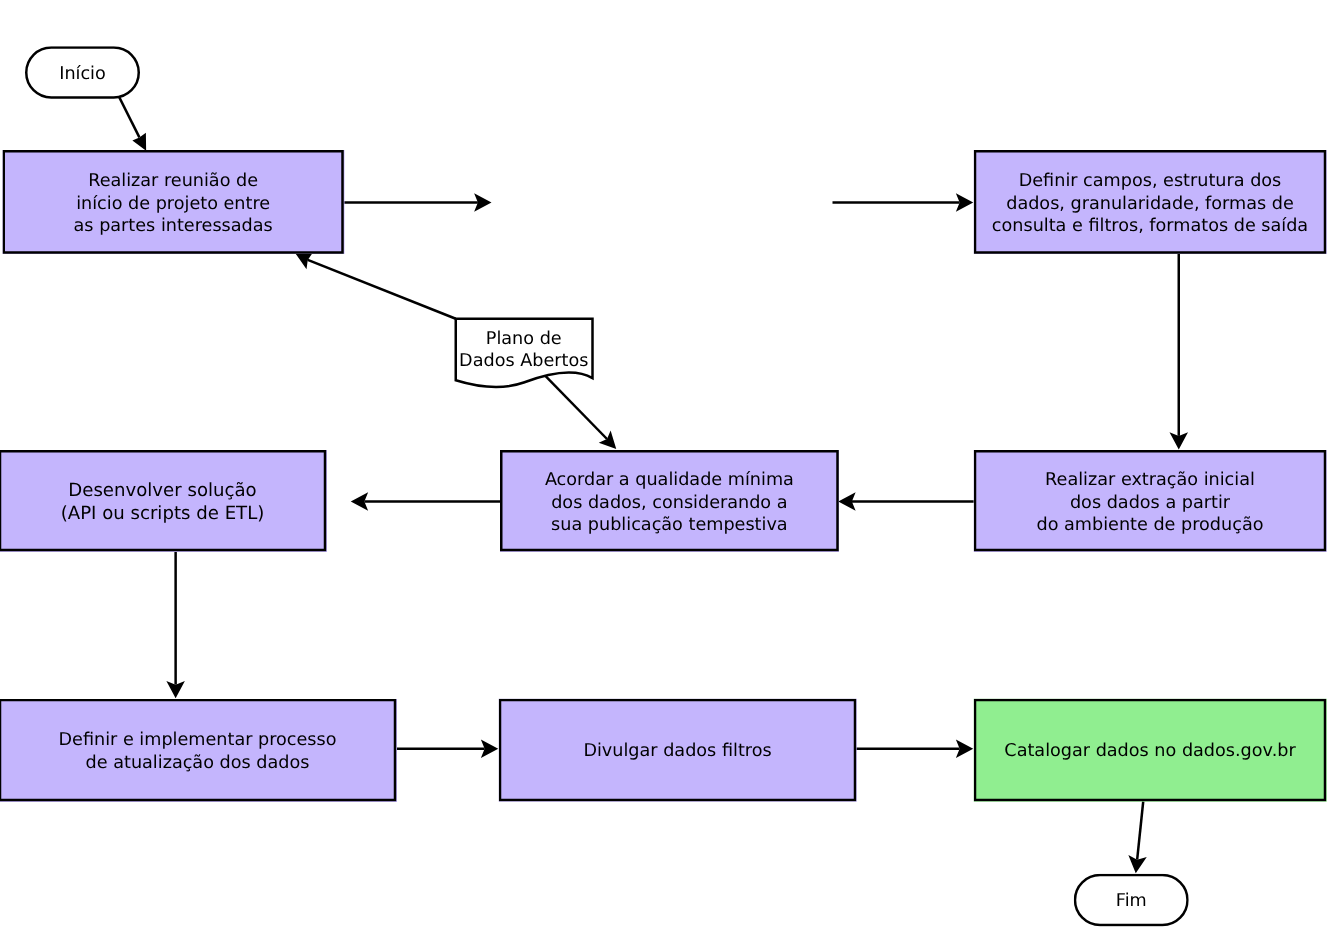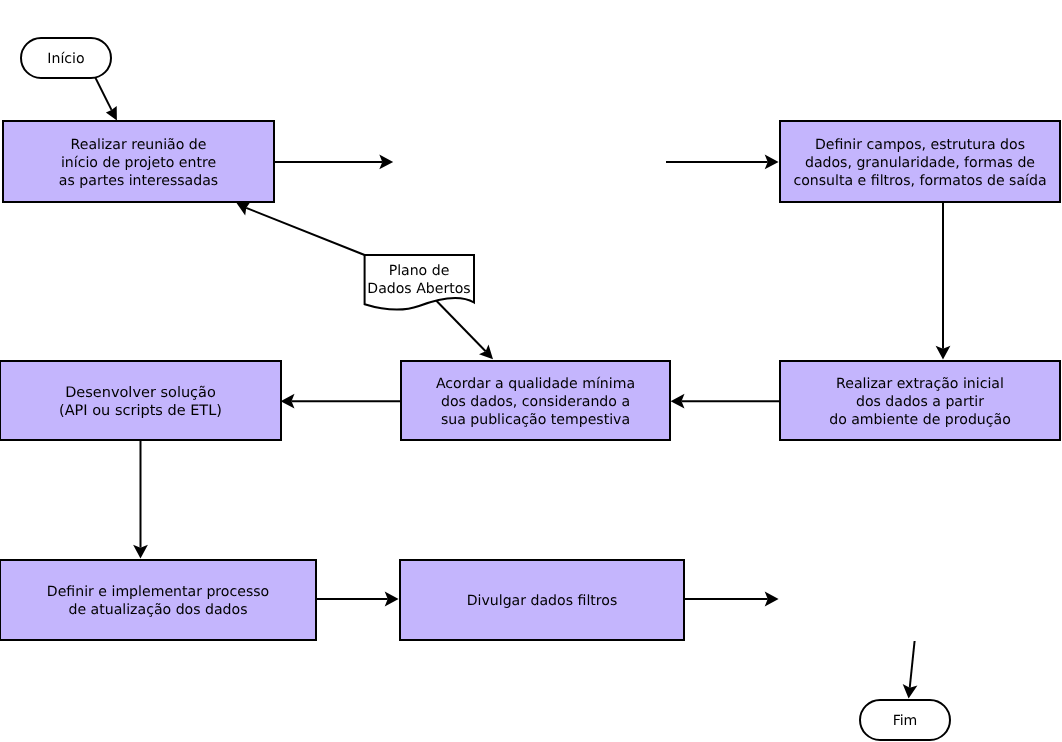--- a/index.html
+++ b/index.html
@@ -94,21 +94,21 @@
     <span class="nlabel">Definir campos, estrutura dos
 dados, granularidade, formas de
 consulta e filtros, formatos de saída</span>
   </div>
 
   <div class="node" style="left:364px;top:253px;width:110px;height:52px;">
     <span class="nlabel">Plano de
 Dados Abertos</span>
   </div>
 
-  <div class="node proc fs-lg" style="left:-1px;top:360px;width:283px;height:81px;">
+  <div class="node proc fs-lg" style="left:-1px;top:360px;width:262px;height:81px;">
     <span class="nlabel">Desenvolver solução
 (API ou scripts de ETL)</span>
   </div>
 
   <div class="node proc" style="left:400px;top:360px;width:271px;height:81px;">
     <span class="nlabel">Acordar a qualidade mínima
 dos dados, considerando a
 sua publicação tempestiva</span>
   </div>
 
@@ -120,18 +120,21 @@
 
   <div class="node proc" style="left:-1px;top:559px;width:318px;height:82px;">
     <span class="nlabel">Definir e implementar processo
 de atualização dos dados</span>
   </div>
 
   <div class="node proc" style="left:399px;top:559px;width:286px;height:82px;">
     <span class="nlabel">Divulgar dados filtros</span>
   </div>
 
+  <div class="node proc green" style="left:779px;top:559px;width:282px;height:82px;">
+    <span class="nlabel">Catalogar dados no dados.gov.br</span>
+  </div>
 
   <div class="node term" style="left:859px;top:699px;width:92px;height:42px;">
     <span class="nlabel">Fim</span>
   </div>
 
 </div>
 
 </body></html>

